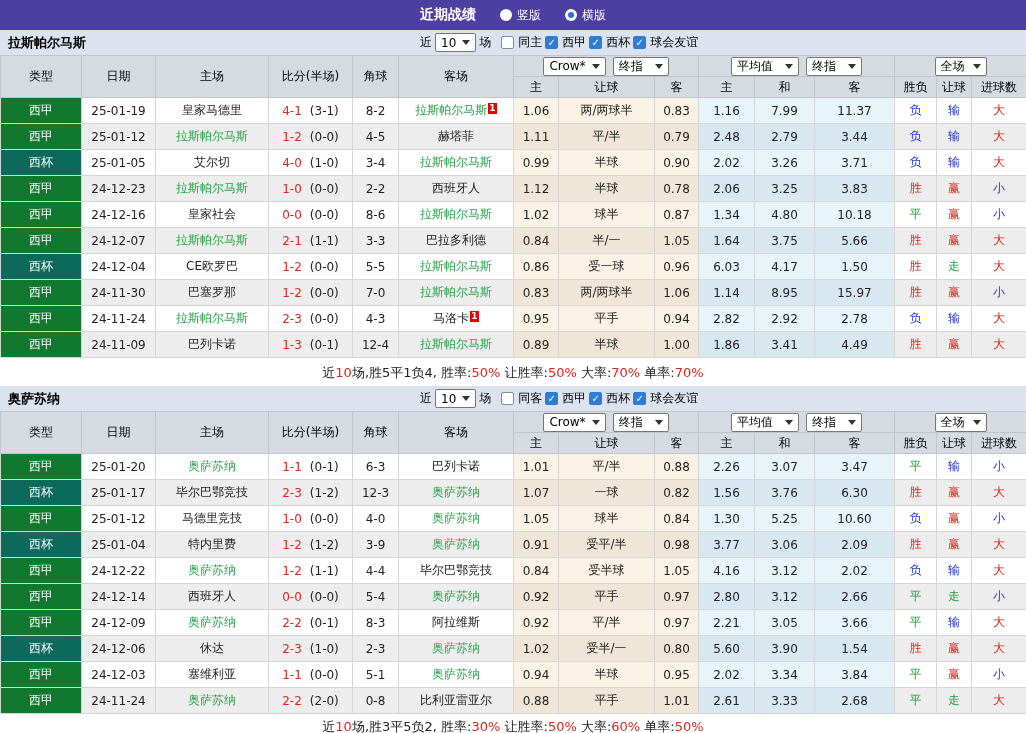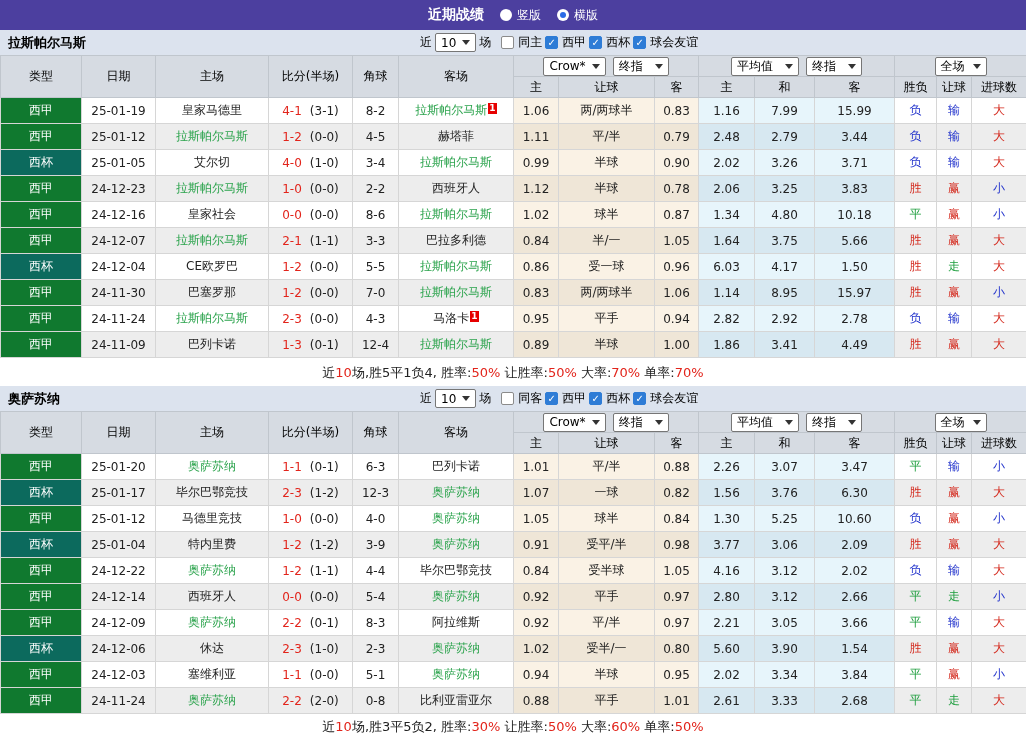--- a/index.html
+++ b/index.html
@@ -2,21 +2,21 @@
 <html><head>
 <meta charset="utf-8">
 <style>
   * { box-sizing: border-box; }
   html,body { margin:0; padding:0; }
   body {
     width:1026px; height:733px; overflow:hidden; background:#fff;
     font-family:"DejaVu Sans","Liberation Sans",sans-serif; font-size:12px; color:#222;
   }
   
-  .topbar { height:30px; background:#4c3f9f; display:flex; align-items:center; justify-content:center; gap:16px; color:#fff; }
+  .topbar { height:30px; background:#4c3f9f; display:flex; align-items:center; justify-content:center; gap:24px; color:#fff; }
   .topbar .title { font-weight:bold; font-size:14px; }
   .radio-group { display:flex; align-items:center; gap:5px; font-size:12px; }
   .radio { width:12px; height:12px; border-radius:50%; background:#fff; display:inline-flex; align-items:center; justify-content:center; }
   .radio.checked::after { content:""; width:6px; height:6px; border-radius:50%; background:#2b6be6; }
   
   .filterbar { height:25px; background:#dce3ee; position:relative; display:flex; align-items:center; }
   .teamname { font-weight:bold; font-size:13px; color:#000; padding-left:8px; }
   .controls { position:absolute; left:420px; top:0; height:25px; display:flex; align-items:center; gap:3px; font-size:12px; color:#000; }
   .controls .gap { width:4px; }
   
@@ -169,21 +169,21 @@
         <td class="date">25-01-19</td>
         <td class="team"><span>皇家马德里</span></td>
         <td class="score"><span class="ft">4-1</span><span class="ht">(3-1)</span></td>
         <td class="corner">8-2</td>
         <td class="team"><span class="self">拉斯帕尔马斯</span><span class="redbadge">1</span></td>
         <td class="od beige">1.06</td>
         <td class="od beige">两/两球半</td>
         <td class="od beige">0.83</td>
         <td class="od blueT">1.16</td>
         <td class="od blueT">7.99</td>
-        <td class="od blueT">15.99</td>
+        <td class="od blueT">11.37</td>
         <td class="rcol res-b">负</td>
         <td class="rcol res-b">输</td>
         <td class="rcol res-r">大</td>
       </tr>
       <tr class="even">
         <td class="type liga">西甲</td>
         <td class="date">25-01-12</td>
         <td class="team"><span class="self">拉斯帕尔马斯</span></td>
         <td class="score"><span class="ft">1-2</span><span class="ht">(0-0)</span></td>
         <td class="corner">4-5</td>

